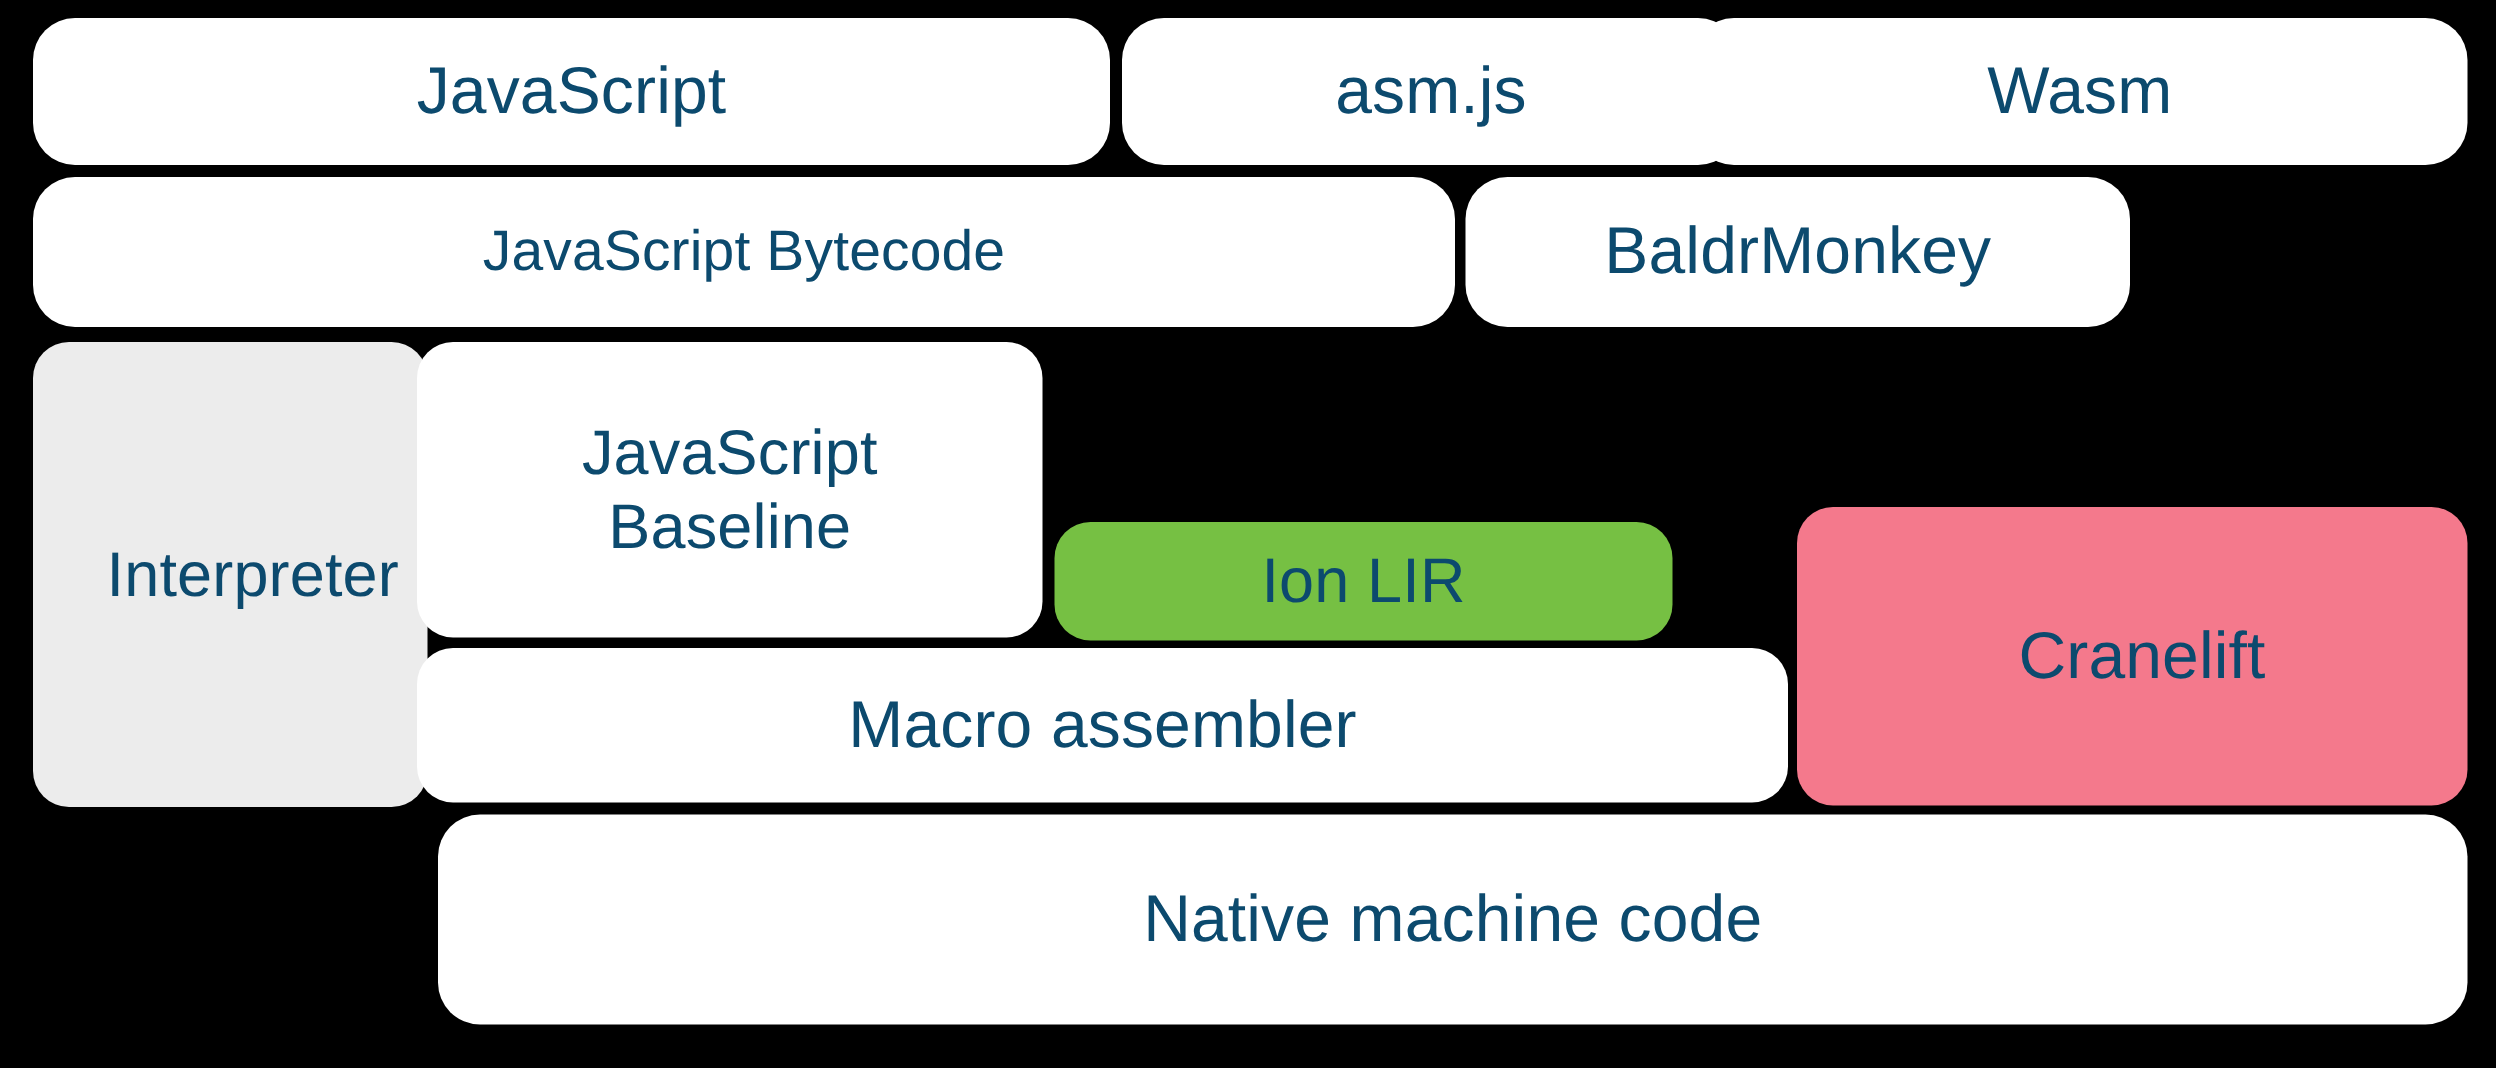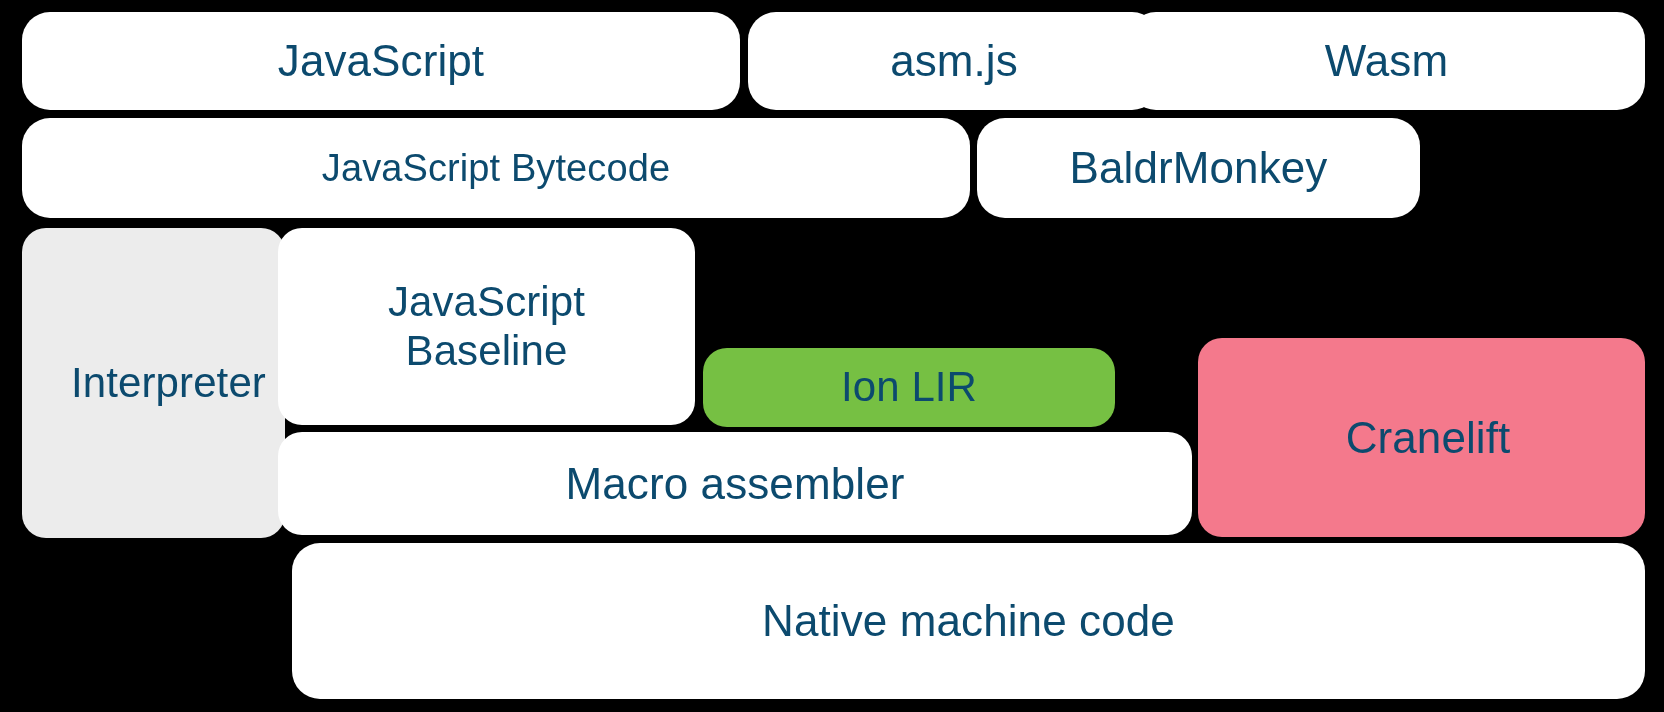--- a/index.html
+++ b/index.html
@@ -58,15 +58,15 @@
   <div class="node fill-white r-md" style="left:278px; top:228px; width:417px; height:197px; font-size:42px;">JavaScript
 Baseline</div>
 
 
   <div class="node fill-green r-md" style="left:703px; top:348px; width:412px; height:79px; font-size:42px;">Ion LIR</div>
 
   <div class="node fill-pink r-md" style="left:1198px; top:338px; width:447px; height:199px; font-size:44px;">Cranelift</div>
 
   <div class="node fill-white r-md" style="left:278px; top:432px; width:914px; height:103px; font-size:44px;">Macro assembler</div>
 
-  <div class="node fill-white r-lg" style="left:292px; top:543px; width:1353px; height:156px; font-size:44px;text-align:center;">Native machine code</div>
+  <div class="node fill-white r-lg" style="left:292px; top:543px; width:1353px; height:140px; font-size:44px;text-align:center;">Native machine code</div>
 
 </div>
 
 </body></html>

